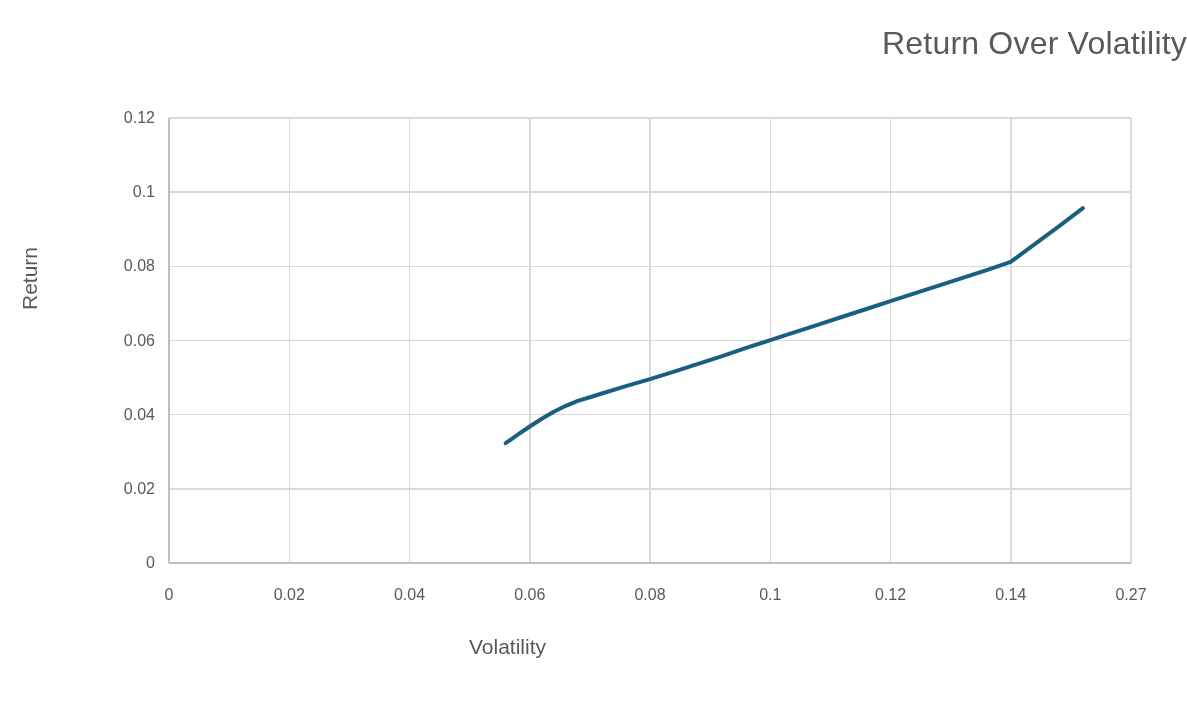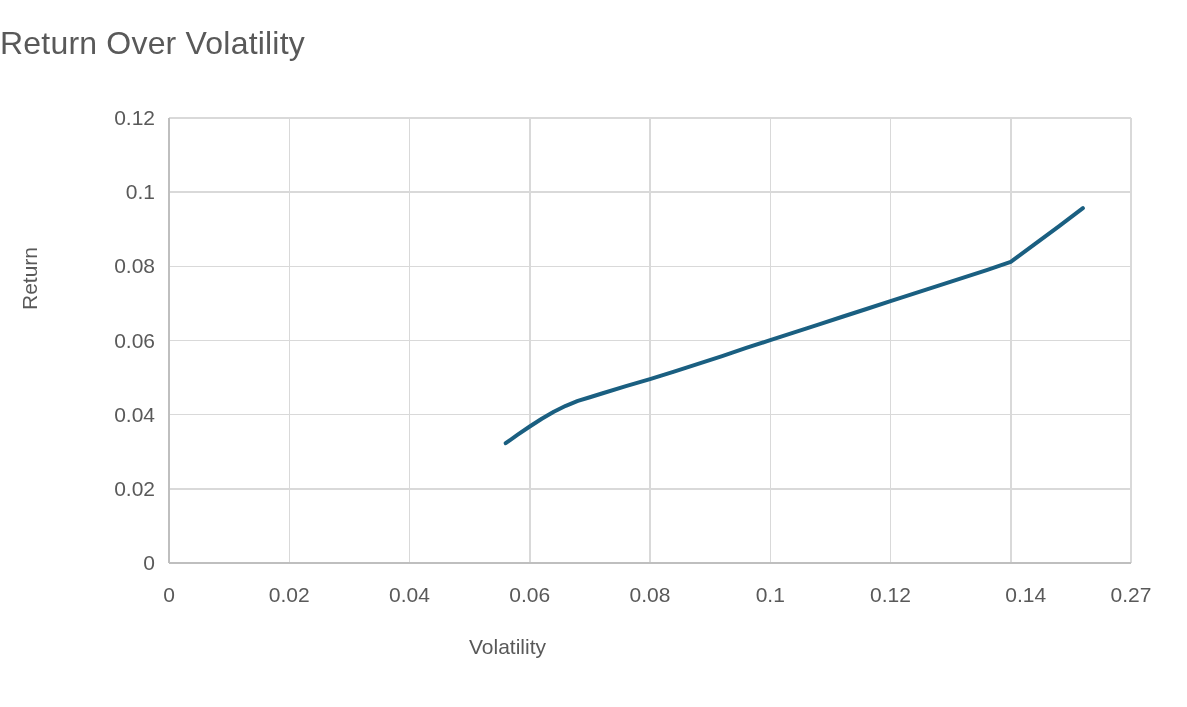--- a/index.html
+++ b/index.html
@@ -17,37 +17,37 @@
     position: relative;
     width: 1187px;
     height: 707px;
     background: #ffffff;
   }
   #chart-title {
     position: absolute;
     left: 0;
     top: 23px;
     width: 1187px;
-    text-align: left;
+    text-align: right;
     font-size: 32px;
     font-weight: 400;
     color: #595959;
     letter-spacing: 0.2px;
     line-height: 40px;
   }
   #plot-svg {
     position: absolute;
     left: 0;
     top: 0;
     width: 1187px;
     height: 707px;
   }
   .tick-label {
     position: absolute;
-    font-size: 21px;
+    font-size: 16px;
     color: #595959;
     line-height: 24px;
     white-space: nowrap;
   }
   .y-tick-label {
     text-align: right;
     transform: translateY(-12px);
   }
   .x-tick-label {
     text-align: center;
@@ -118,20 +118,20 @@
       <div class="tick-label y-tick-label" style="top: 118px; left: 0px; width: 155px;">0.12</div>
     </div>
   <div id="x-tick-labels">
       <div class="tick-label x-tick-label" style="left: 169px; top: 583px;">0</div>
       <div class="tick-label x-tick-label" style="left: 289.25px; top: 583px;">0.02</div>
       <div class="tick-label x-tick-label" style="left: 409.5px; top: 583px;">0.04</div>
       <div class="tick-label x-tick-label" style="left: 529.75px; top: 583px;">0.06</div>
       <div class="tick-label x-tick-label" style="left: 650px; top: 583px;">0.08</div>
       <div class="tick-label x-tick-label" style="left: 770.25px; top: 583px;">0.1</div>
       <div class="tick-label x-tick-label" style="left: 890.5px; top: 583px;">0.12</div>
-      <div class="tick-label x-tick-label" style="left: 1010.75px; top: 583px; margin-left: 15px;">0.14</div>
+      <div class="tick-label x-tick-label" style="left: 1010.75px; top: 583px;">0.14</div>
       <div class="tick-label x-tick-label" style="left: 1131px; top: 583px;">0.27</div>
     </div>
 
   <div id="x-axis-title">Volatility</div>
   <div id="y-axis-title">Return</div>
 
 </div>
 
 </body></html>

